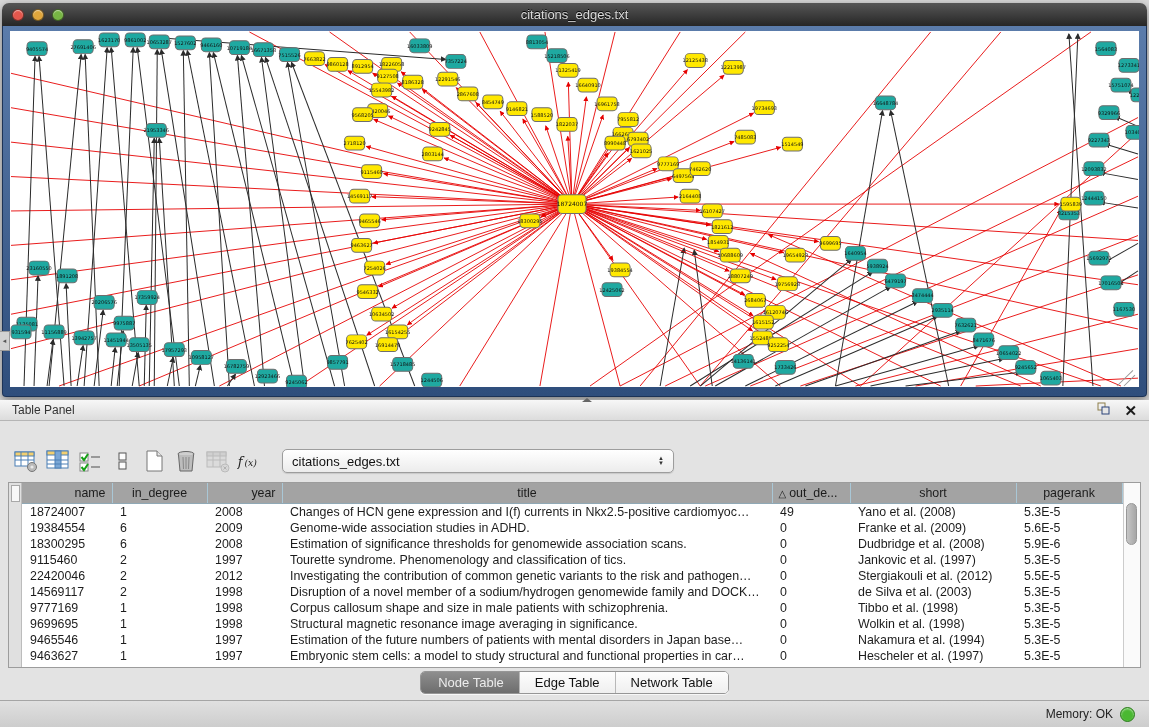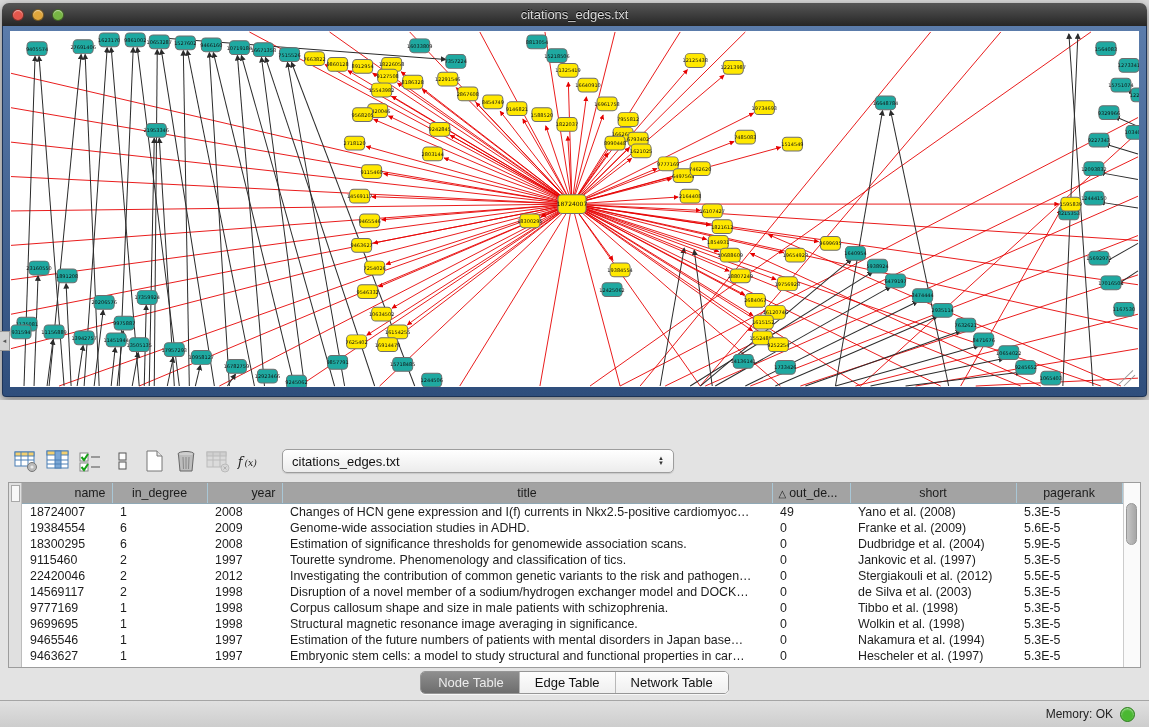--- a/index.html
+++ b/index.html
@@ -737,20 +737,33 @@
             </g>
             <path d="M1116,388 l16,-16 M1123,388 l11,-11" stroke="#9a9a9a" fill="none"></path>
           </svg>
       </div>
     </div>
   </div>
 
   <div class="side-handle">◂</div>
 
   <div class="table-panel">
+    <div class="panel-header">
+      <div class="grip"></div>
+      <span>Table Panel</span>
+      <span class="ph-icons">
+        <span>
+          <svg width="13" height="13" viewBox="0 0 13 13">
+              <rect x="1" y="1" width="7" height="7" fill="none" stroke="#8d7e4a"></rect>
+              <rect x="5" y="5" width="7" height="7" fill="#e6e6e6" stroke="#2a4379"></rect>
+            </svg>
+        </span>
+        <span class="close-x">✕</span>
+      </span>
+    </div>
 
     <div class="toolbar">
       <span class="tbicon">
         <svg width="26" height="26" viewBox="0 0 26 26">
             <rect x="2" y="4" width="19" height="14" fill="#fff" stroke="#4a7fb5"></rect>
             <rect x="2" y="4" width="19" height="4" fill="#f3cf6f" stroke="#4a7fb5"></rect>
             <line x1="8" y1="4" x2="8" y2="18" stroke="#4a7fb5"></line>
             <line x1="15" y1="4" x2="15" y2="18" stroke="#4a7fb5"></line>
             <line x1="2" y1="12" x2="21" y2="12" stroke="#4a7fb5"></line>
             <circle cx="19" cy="19" r="4.5" fill="#b9b9b9" stroke="#777"></circle>
@@ -866,22 +879,22 @@
               <td>0</td>
               <td>Franke et al. (2009)</td>
               <td>5.6E-5</td>
             </tr>
             <tr>
               <td>18300295</td>
               <td>6</td>
               <td>2008</td>
               <td>Estimation of significance thresholds for genomewide association scans.</td>
               <td>0</td>
-              <td>Dudbridge et al. (2004)</td>
-              <td>5.9E-5</td>
+              <td>Dudbridge et al. (2008)</td>
+              <td>5.9E-6</td>
             </tr>
             <tr>
               <td>9115460</td>
               <td>2</td>
               <td>1997</td>
               <td>Tourette syndrome. Phenomenology and classification of tics.</td>
               <td>0</td>
               <td>Jankovic et al. (1997)</td>
               <td>5.3E-5</td>
             </tr>
@@ -891,21 +904,21 @@
               <td>2012</td>
               <td>Investigating the contribution of common genetic variants to the risk and pathogen…</td>
               <td>0</td>
               <td>Stergiakouli et al. (2012)</td>
               <td>5.5E-5</td>
             </tr>
             <tr>
               <td>14569117</td>
               <td>2</td>
               <td>1998</td>
-              <td>Disruption of a novel member of a sodium/hydrogen exchanger model and DOCK…</td>
+              <td>Disruption of a novel member of a sodium/hydrogen genomewide family and DOCK…</td>
               <td>0</td>
               <td>de Silva et al. (2003)</td>
               <td>5.3E-5</td>
             </tr>
             <tr>
               <td>9777169</td>
               <td>1</td>
               <td>1998</td>
               <td>Corpus callosum shape and size in male patients with schizophrenia.</td>
               <td>0</td>

